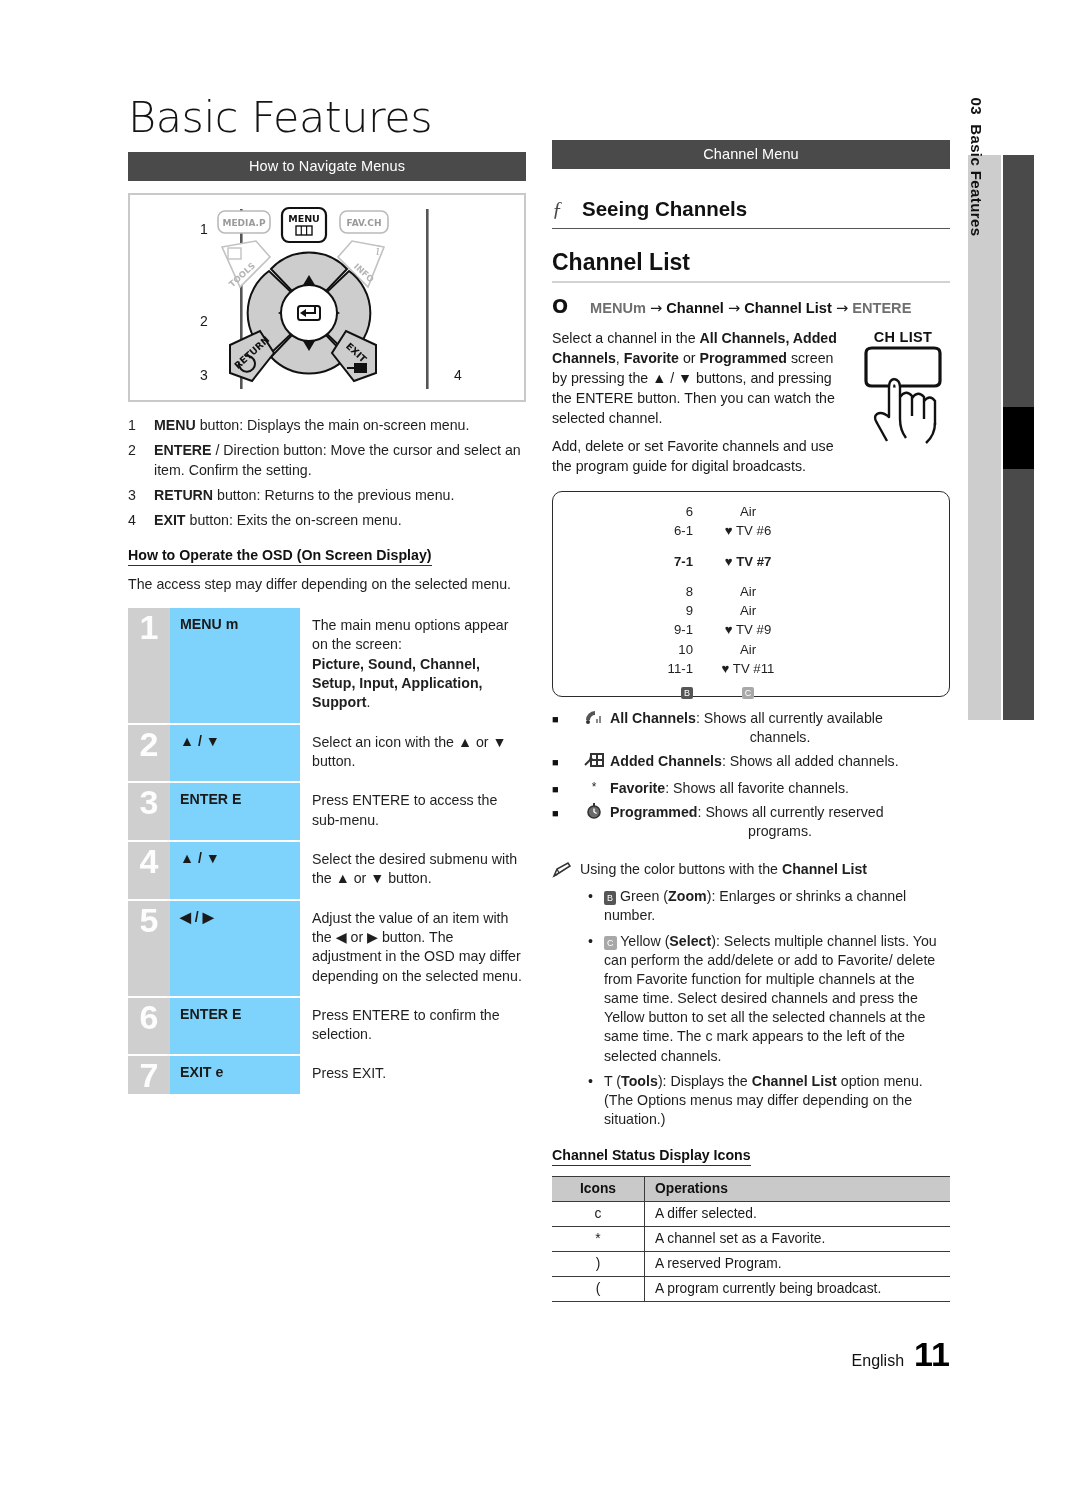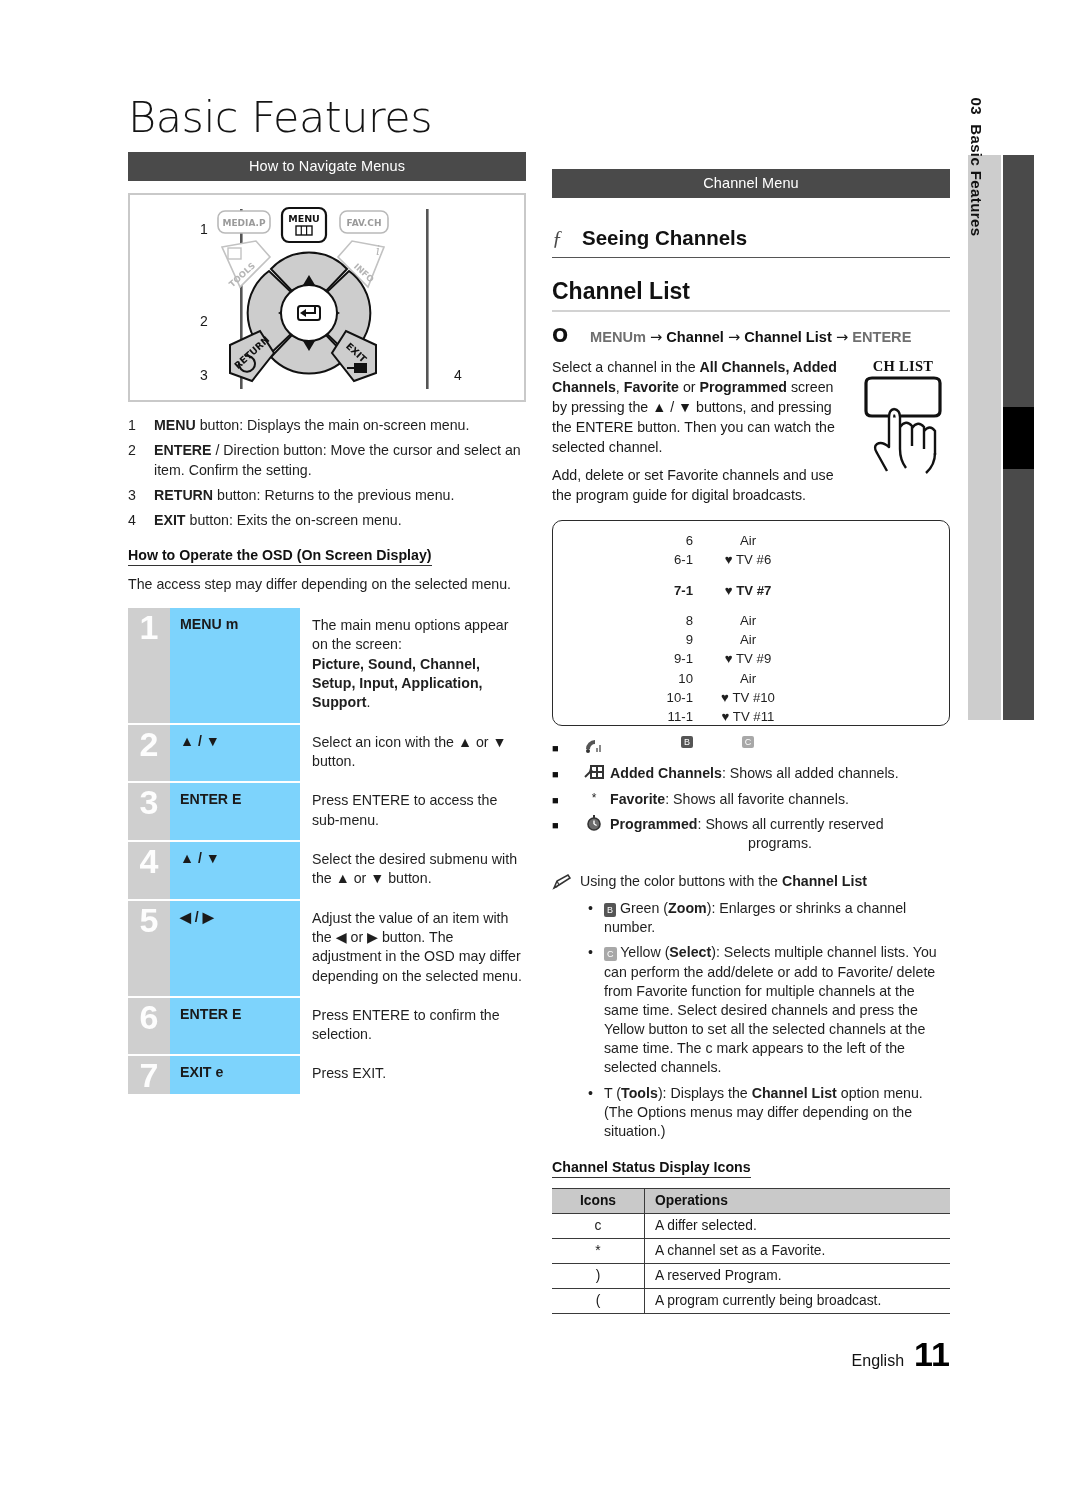--- a/index.html
+++ b/index.html
@@ -36,21 +36,21 @@
   
   .col-left {
     position: absolute;
     left: 128px;
     top: 152px;
     width: 398px;
   }
   .col-right {
     position: absolute;
     left: 552px;
-    top: 169px;
+    top: 140px;
     width: 398px;
   }
 
   
   .section-bar {
     background: #4a4a4a;
     color: #ffffff;
     text-align: center;
     font-size: 14.5px;
     font-weight: normal;
@@ -213,21 +213,21 @@
     right: -6px;
     top: 0px;
     width: 106px;
     text-align: center;
   }
   .chlist-btn .cap {
     font-size: 14.5px;
     font-weight: bold;
     letter-spacing: 0.3px;
     color: #111;
-    font-family: Liberation Serif, serif;
+    font-family: Liberation Sans, sans-serif;
   }
 
   
   .ch-screen {
     margin-top: 14px;
     border: 1.6px solid #2b2b2b;
     border-radius: 10px;
     height: 206px;
     padding-top: 10px;
     box-sizing: border-box;
@@ -601,24 +601,20 @@
         </div>
       <div class="ch-row">
           <span class="c1">9-1</span>
           <span class="c2"><span>♥</span> <span>TV #9</span></span>
         </div>
       <div class="ch-row">
           <span class="c1">10</span>
           <span class="c2">Air</span>
         </div>
       <div class="ch-row">
-          <span class="c1">10-1</span>
-          <span class="c2"><span>♥</span> <span>TV #10</span></span>
-        </div>
-      <div class="ch-row">
           <span class="c1">11-1</span>
           <span class="c2"><span>♥</span> <span>TV #11</span></span>
         </div>
       <div class="ch-keys">
         <span class="k1"><span class="keycap">B</span></span>
         <span class="k2"><span class="keycap light">C</span></span>
       </div>
     </div>
 
     
@@ -626,20 +622,21 @@
       <div class="sq-item">
         <span class="sq">■</span>
         <span class="ico">
           <svg width="20" height="16" viewBox="0 0 20 16">
               <path d="M2 11 a9 9 0 0 1 9 -9 l0 4 a5 5 0 0 0 -5 5 z" fill="#555"></path>
               <rect x="12" y="10" width="2" height="4" fill="#888"></rect>
               <rect x="15" y="7" width="2" height="7" fill="#888"></rect>
               <circle cx="4" cy="13" r="2" fill="#333"></circle>
             </svg>
         </span>
+        <span class="txt"><b>All Channels</b><span>: Shows all currently available</span><span class="ind">channels.</span></span>
       </div>
 
       <div class="sq-item">
         <span class="sq">■</span>
         <span class="ico">
           <svg width="20" height="16" viewBox="0 0 20 16">
               <rect x="7" y="2" width="12" height="12" fill="none" stroke="#333" stroke-width="2"></rect>
               <line x1="13" y1="3" x2="13" y2="13" stroke="#333" stroke-width="2"></line>
               <line x1="8" y1="8" x2="18" y2="8" stroke="#333" stroke-width="2"></line>
               <path d="M1 13 L7 7" stroke="#333" stroke-width="2"></path>

